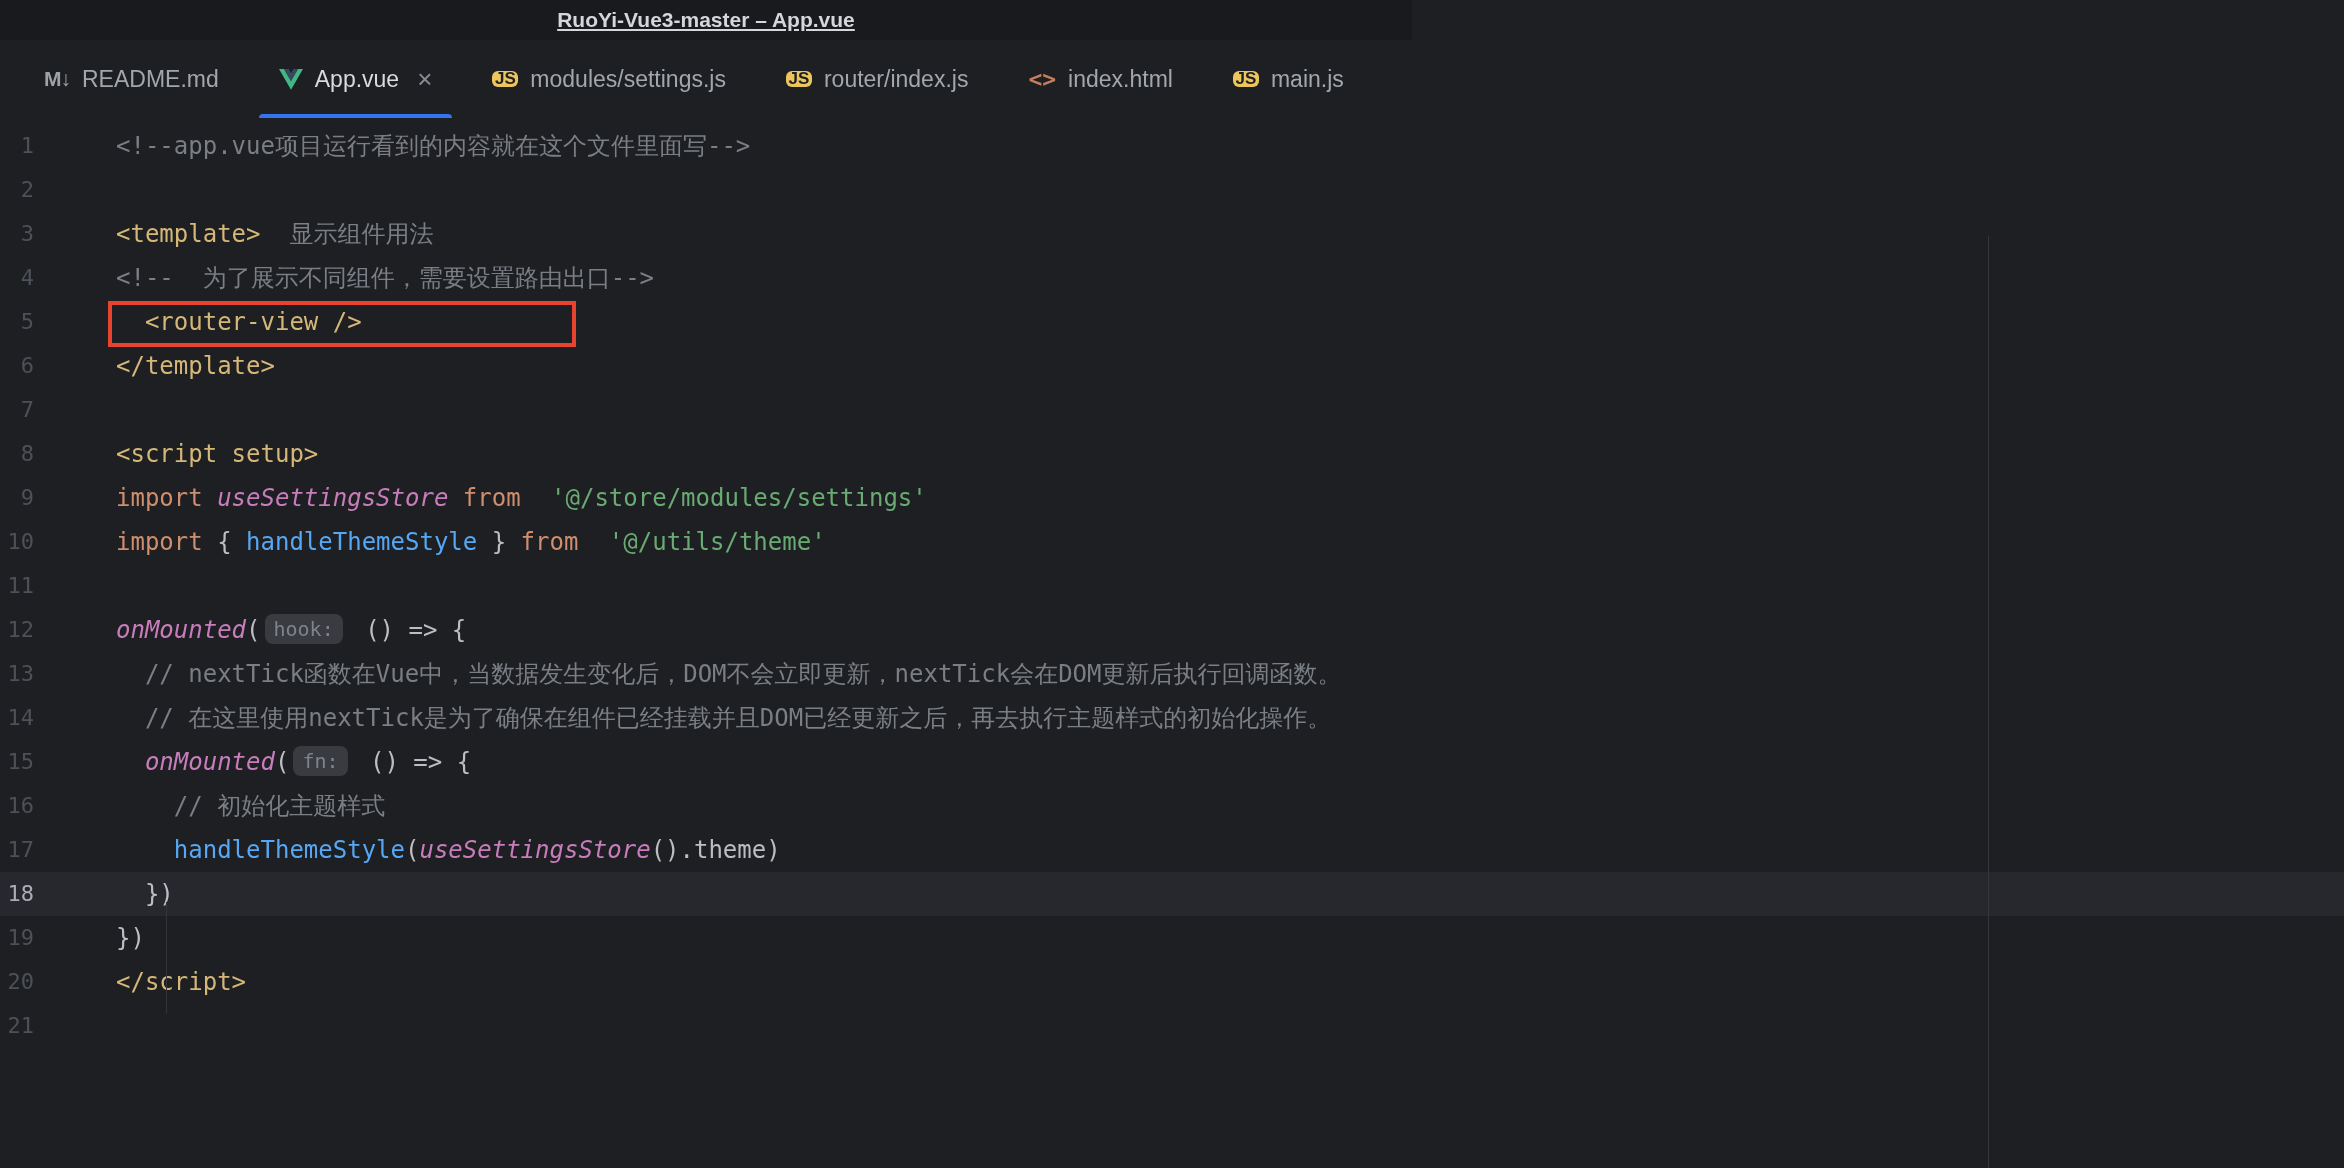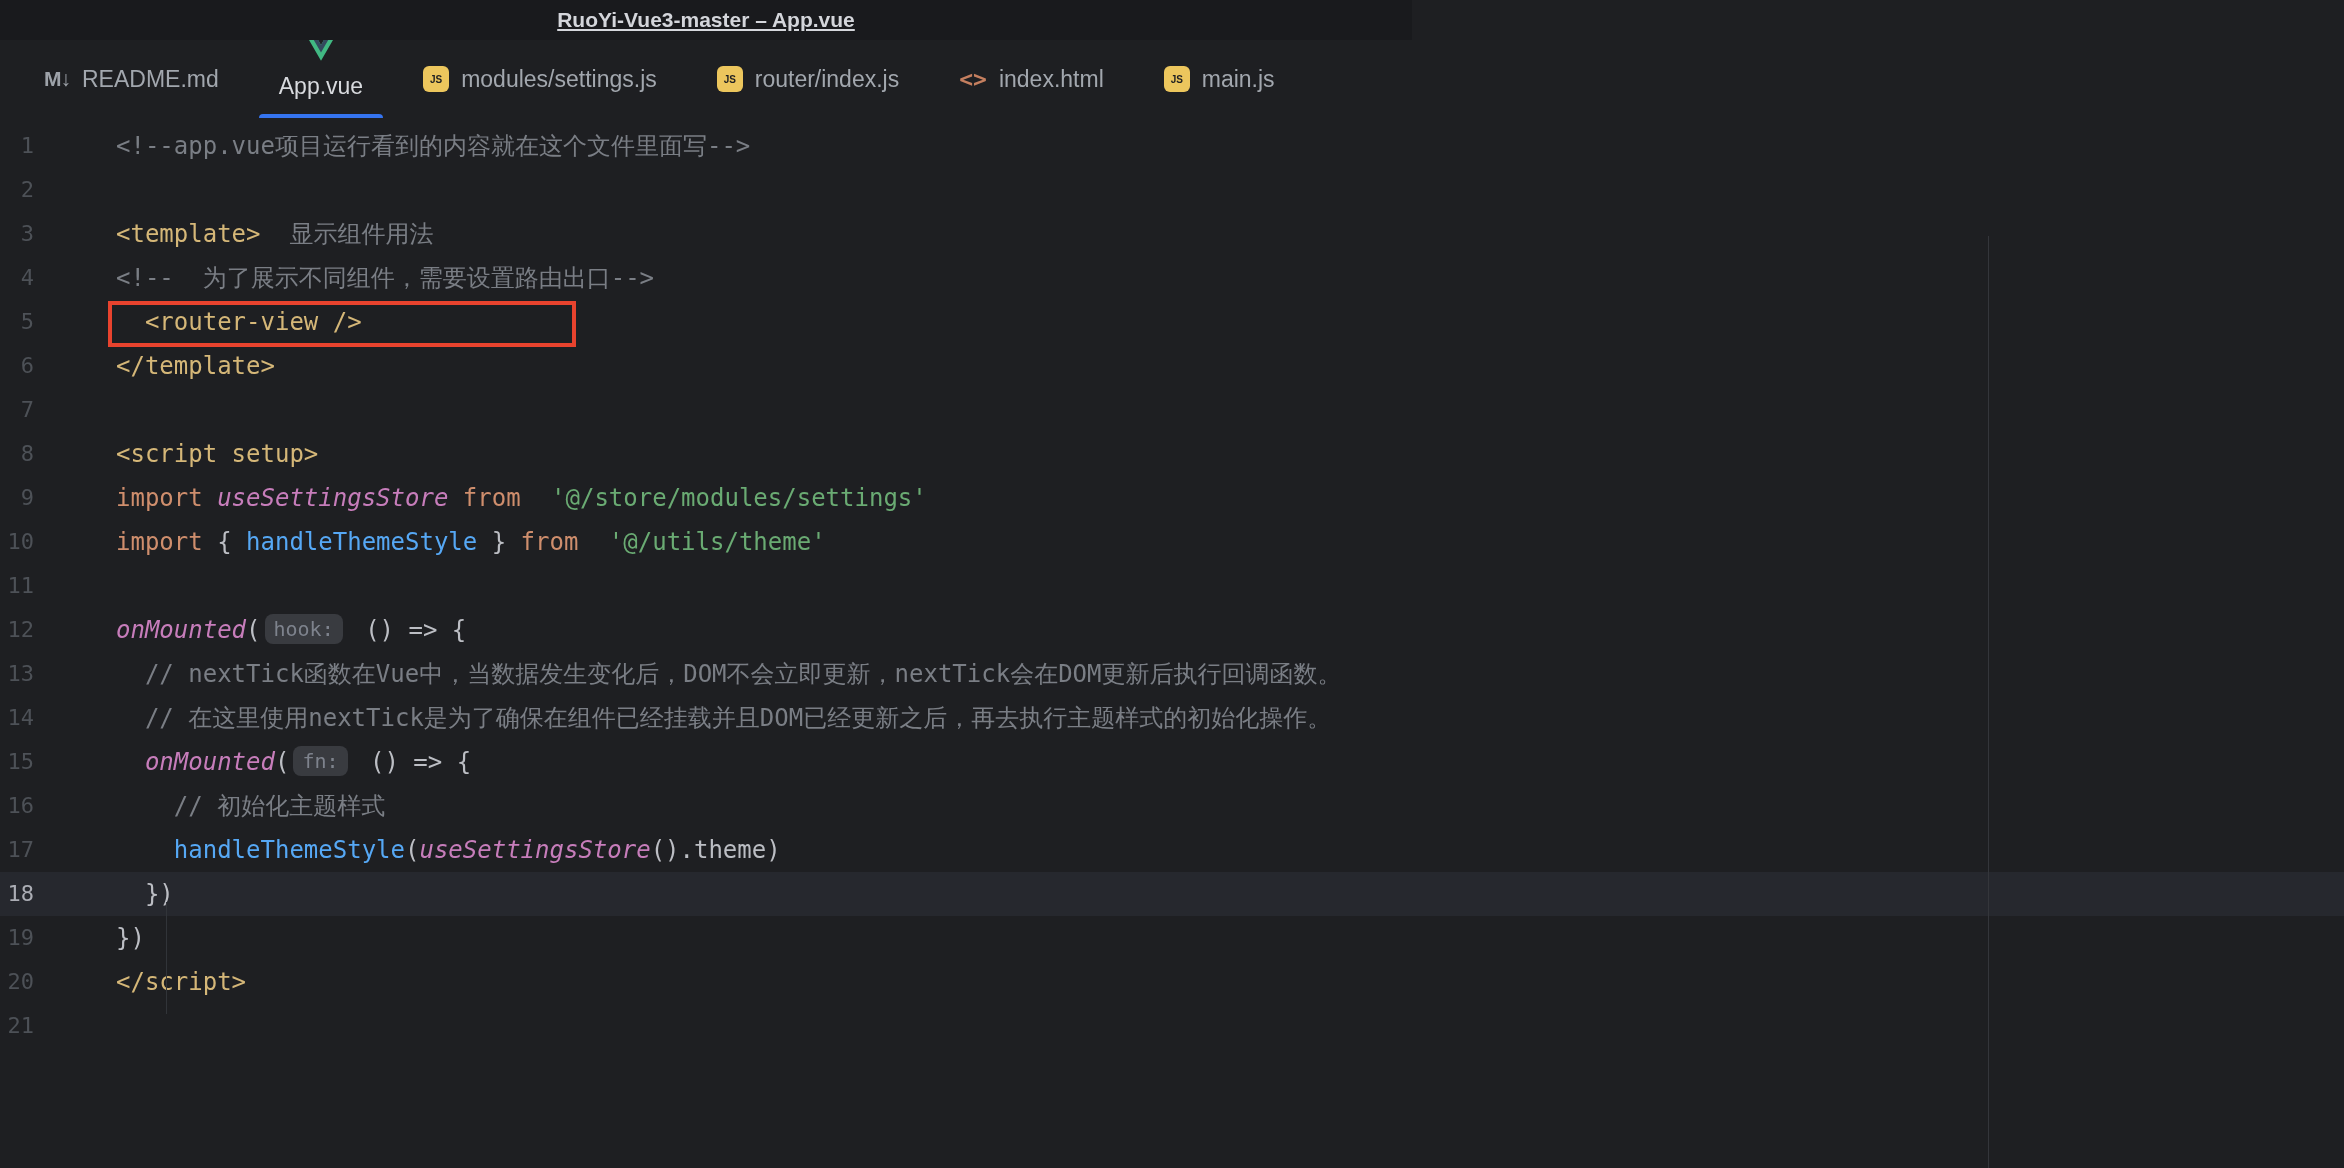--- a/index.html
+++ b/index.html
@@ -38,33 +38,33 @@
     padding-left: 14px;
   }
   .tab {
     position: relative;
     display: flex; align-items: center; gap: 12px;
     padding: 0 30px;
     font-size: 23px;
     color: #a2a7ae;
     cursor: default;
   }
-  .tab.active { color: #d8dade; flex-direction: column; }
+  .tab.active { color: #d8dade; }
   .tab.active::after {
     content: "";
     position: absolute; left: 10px; right: 10px; bottom: 0;
     height: 4px; border-radius: 4px 4px 0 0;
     background: #3574f0;
   }
   .tab .close { color: #888d94; font-size: 26px; margin-left: 6px; line-height: 1; }
   .icon-md { color: #9da2a9; font-weight: 700; font-size: 21px; letter-spacing: -1px; }
   .icon-js {
-    width: 26px; height: 26px; border-radius: 6px;
+    width: 26px; height: 16px; border-radius: 6px;
     background: #ecc65d; color: #1e1f22;
-    font-weight: 700; font-size: 10px;
+    font-weight: 700; font-size: 17px;
     display: flex; align-items: center; justify-content: center;
   }
   .icon-html { color: #c57f5f; font-weight: 700; font-size: 23px; font-family: "DejaVu Sans Mono", monospace; }
   .icon-vue { display: flex; align-items: center; }
 
   
   .editor {
     position: relative;
     height: 1050px;
     padding-top: 6px;

